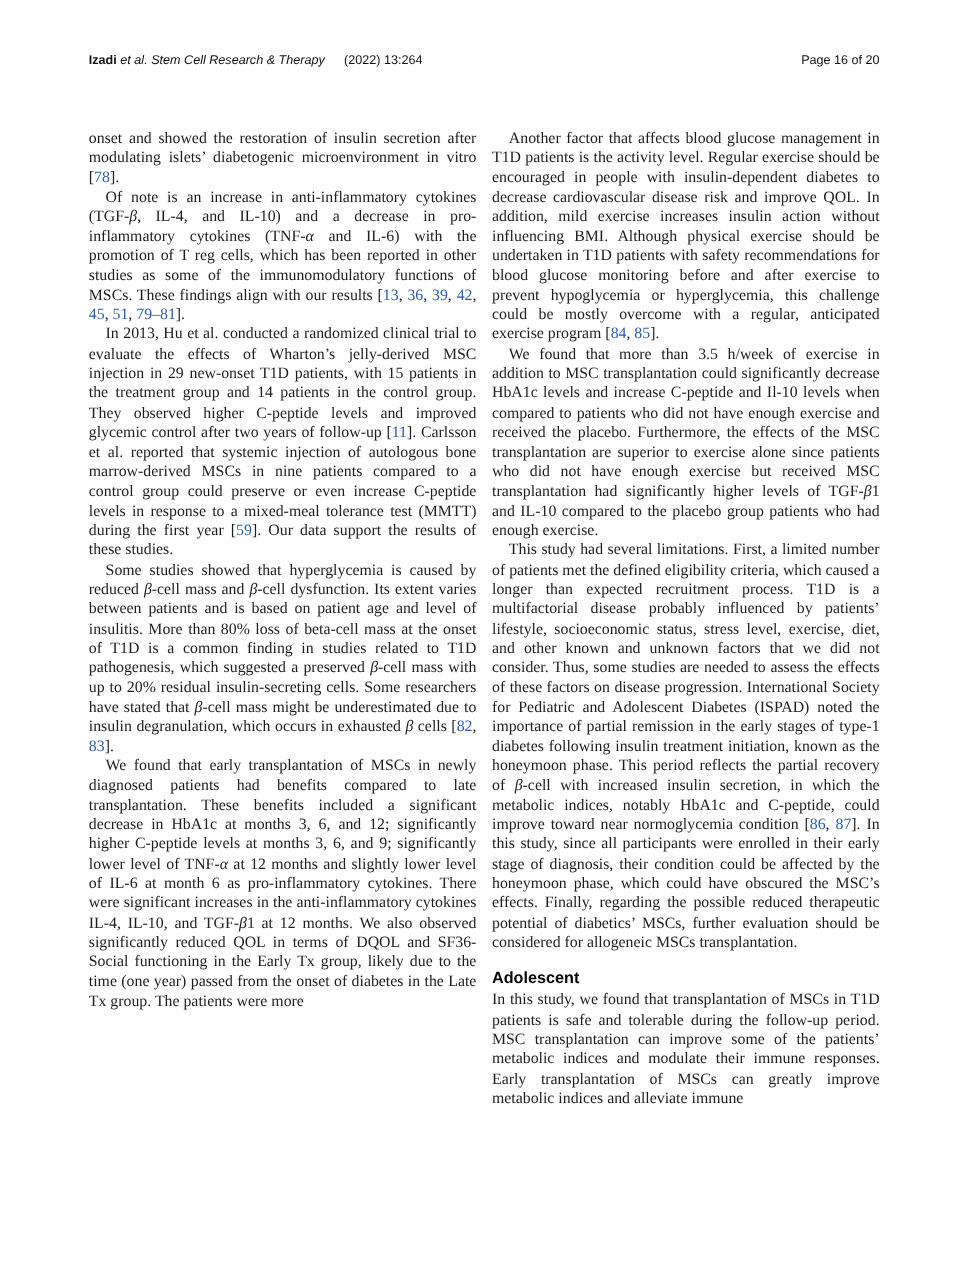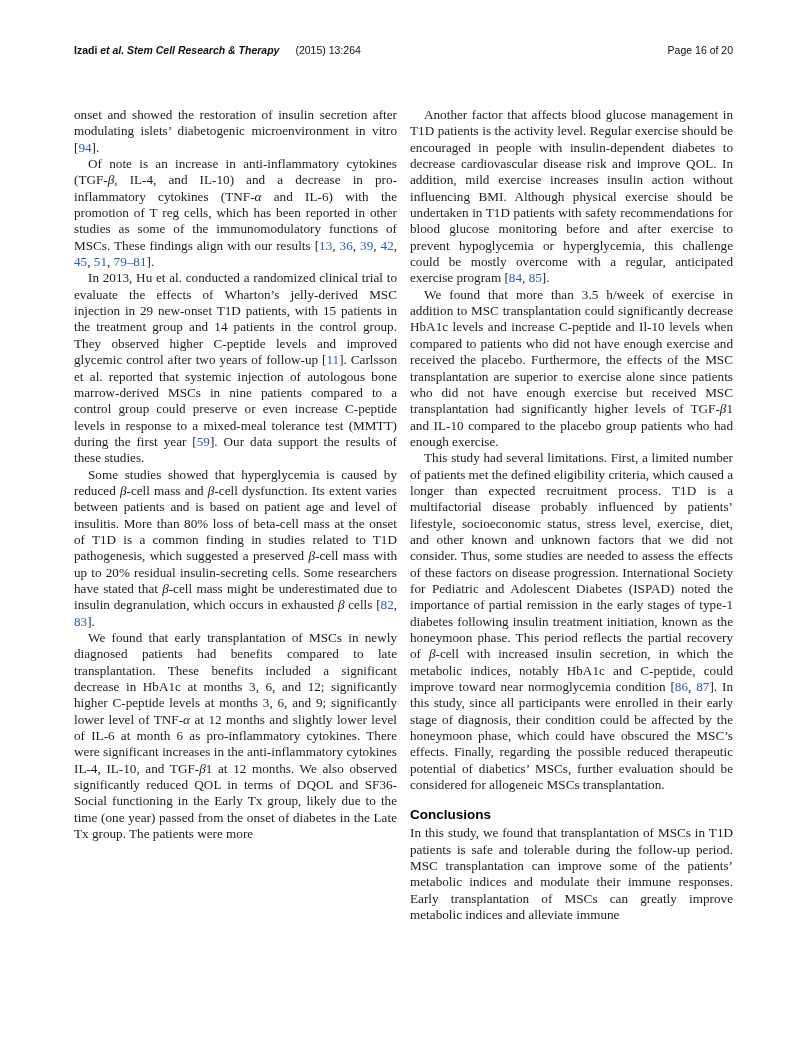--- a/index.html
+++ b/index.html
@@ -17,21 +17,21 @@
   .hdr {
     display: flex;
     justify-content: space-between;
     align-items: baseline;
     font-family: "Liberation Sans", sans-serif;
     font-size: 10.5px;
     color: #111;
   }
   .hdr-left { white-space: nowrap; }
   .hdr-authors { font-weight: 700; font-style: normal; }
-  .hdr-journal { font-weight: 700; font-style: italic; }
+  .hdr-journal { font-weight: 400; font-style: italic; }
   .hdr-volume { font-weight: 400; margin-left: 16px; }
   .hdr-page { font-weight: 400; }
   .columns {
     display: flex;
     gap: 13px;
     margin-top: 51px;
   }
   .col { width: 323px; }
   .para {
     margin: 0;
@@ -53,37 +53,37 @@
     text-align: left;
   }
 </style>
 </head>
 <body>
 
 <div class="page">
 
   <div class="hdr">
     <div class="hdr-left">
-      <span class="hdr-authors">Izadi </span><span class="hdr-journal">et al. Stem Cell Research &amp; Therapy</span><span class="hdr-volume">(2015) 13:264</span>
+      <span class="hdr-authors">Izadi </span><span class="hdr-journal">et al. Stem Cell Research &amp; Therapy</span><span class="hdr-volume">(2022) 13:264</span>
     </div>
     <div class="hdr-page">Page 16 of 20</div>
   </div>
 
   <div class="columns">
 
     <div class="col">
-      <p class="para"><span>onset and showed the restoration of insulin secretion after modulating islets’ diabetogenic microenvironment in vitro [</span><span class="cite">94</span><span>].</span></p>
+      <p class="para"><span>onset and showed the restoration of insulin secretion after modulating islets’ diabetogenic microenvironment in vitro [</span><span class="cite">78</span><span>].</span></p>
       <p class="para indent"><span>Of note is an increase in anti-inflammatory cytokines (TGF-</span><span class="it">β</span><span>, IL-4, and IL-10) and a decrease in pro-inflammatory cytokines (TNF-</span><span class="it">α</span><span> and IL-6) with the promotion of T reg cells, which has been reported in other studies as some of the immunomodulatory functions of MSCs. These findings align with our results [</span><span class="cite">13</span><span>, </span><span class="cite">36</span><span>, </span><span class="cite">39</span><span>, </span><span class="cite">42</span><span>, </span><span class="cite">45</span><span>, </span><span class="cite">51</span><span>, </span><span class="cite">79–81</span><span>].</span></p>
       <p class="para indent"><span>In 2013, Hu et al. conducted a randomized clinical trial to evaluate the effects of Wharton’s jelly-derived MSC injection in 29 new-onset T1D patients, with 15 patients in the treatment group and 14 patients in the control group. They observed higher C-peptide levels and improved glycemic control after two years of follow-up [</span><span class="cite">11</span><span>]. Carlsson et al. reported that systemic injection of autologous bone marrow-derived MSCs in nine patients compared to a control group could preserve or even increase C-peptide levels in response to a mixed-meal tolerance test (MMTT) during the first year [</span><span class="cite">59</span><span>]. Our data support the results of these studies.</span></p>
       <p class="para indent"><span>Some studies showed that hyperglycemia is caused by reduced </span><span class="it">β</span><span>-cell mass and </span><span class="it">β</span><span>-cell dysfunction. Its extent varies between patients and is based on patient age and level of insulitis. More than 80% loss of beta-cell mass at the onset of T1D is a common finding in studies related to T1D pathogenesis, which suggested a preserved </span><span class="it">β</span><span>-cell mass with up to 20% residual insulin-secreting cells. Some researchers have stated that </span><span class="it">β</span><span>-cell mass might be underestimated due to insulin degranulation, which occurs in exhausted </span><span class="it">β</span><span> cells [</span><span class="cite">82</span><span>, </span><span class="cite">83</span><span>].</span></p>
       <p class="para indent"><span>We found that early transplantation of MSCs in newly diagnosed patients had benefits compared to late transplantation. These benefits included a significant decrease in HbA1c at months 3, 6, and 12; significantly higher C-peptide levels at months 3, 6, and 9; significantly lower level of TNF-</span><span class="it">α</span><span> at 12 months and slightly lower level of IL-6 at month 6 as pro-inflammatory cytokines. There were significant increases in the anti-inflammatory cytokines IL-4, IL-10, and TGF-</span><span class="it">β</span><span>1 at 12 months. We also observed significantly reduced QOL in terms of DQOL and SF36-Social functioning in the Early Tx group, likely due to the time (one year) passed from the onset of diabetes in the Late Tx group. The patients were more</span></p>
     </div>
 
     <div class="col">
       <p class="para indent"><span>Another factor that affects blood glucose management in T1D patients is the activity level. Regular exercise should be encouraged in people with insulin-dependent diabetes to decrease cardiovascular disease risk and improve QOL. In addition, mild exercise increases insulin action without influencing BMI. Although physical exercise should be undertaken in T1D patients with safety recommendations for blood glucose monitoring before and after exercise to prevent hypoglycemia or hyperglycemia, this challenge could be mostly overcome with a regular, anticipated exercise program [</span><span class="cite">84</span><span>, </span><span class="cite">85</span><span>].</span></p>
       <p class="para indent"><span>We found that more than 3.5 h/week of exercise in addition to MSC transplantation could significantly decrease HbA1c levels and increase C-peptide and Il-10 levels when compared to patients who did not have enough exercise and received the placebo. Furthermore, the effects of the MSC transplantation are superior to exercise alone since patients who did not have enough exercise but received MSC transplantation had significantly higher levels of TGF-</span><span class="it">β</span><span>1 and IL-10 compared to the placebo group patients who had enough exercise.</span></p>
       <p class="para indent"><span>This study had several limitations. First, a limited number of patients met the defined eligibility criteria, which caused a longer than expected recruitment process. T1D is a multifactorial disease probably influenced by patients’ lifestyle, socioeconomic status, stress level, exercise, diet, and other known and unknown factors that we did not consider. Thus, some studies are needed to assess the effects of these factors on disease progression. International Society for Pediatric and Adolescent Diabetes (ISPAD) noted the importance of partial remission in the early stages of type-1 diabetes following insulin treatment initiation, known as the honeymoon phase. This period reflects the partial recovery of </span><span class="it">β</span><span>-cell with increased insulin secretion, in which the metabolic indices, notably HbA1c and C-peptide, could improve toward near normoglycemia condition [</span><span class="cite">86</span><span>, </span><span class="cite">87</span><span>]. In this study, since all participants were enrolled in their early stage of diagnosis, their condition could be affected by the honeymoon phase, which could have obscured the MSC’s effects. Finally, regarding the possible reduced therapeutic potential of diabetics’ MSCs, further evaluation should be considered for allogeneic MSCs transplantation.</span></p>
-      <h2 class="section-heading">Conclusions</h2>
+      <h2 class="section-heading">Adolescent</h2>
       <p class="para"><span>In this study, we found that transplantation of MSCs in T1D patients is safe and tolerable during the follow-up period. MSC transplantation can improve some of the patients’ metabolic indices and modulate their immune responses. Early transplantation of MSCs can greatly improve metabolic indices and alleviate immune</span></p>
     </div>
 
   </div>
 </div>
 
 </body></html>

